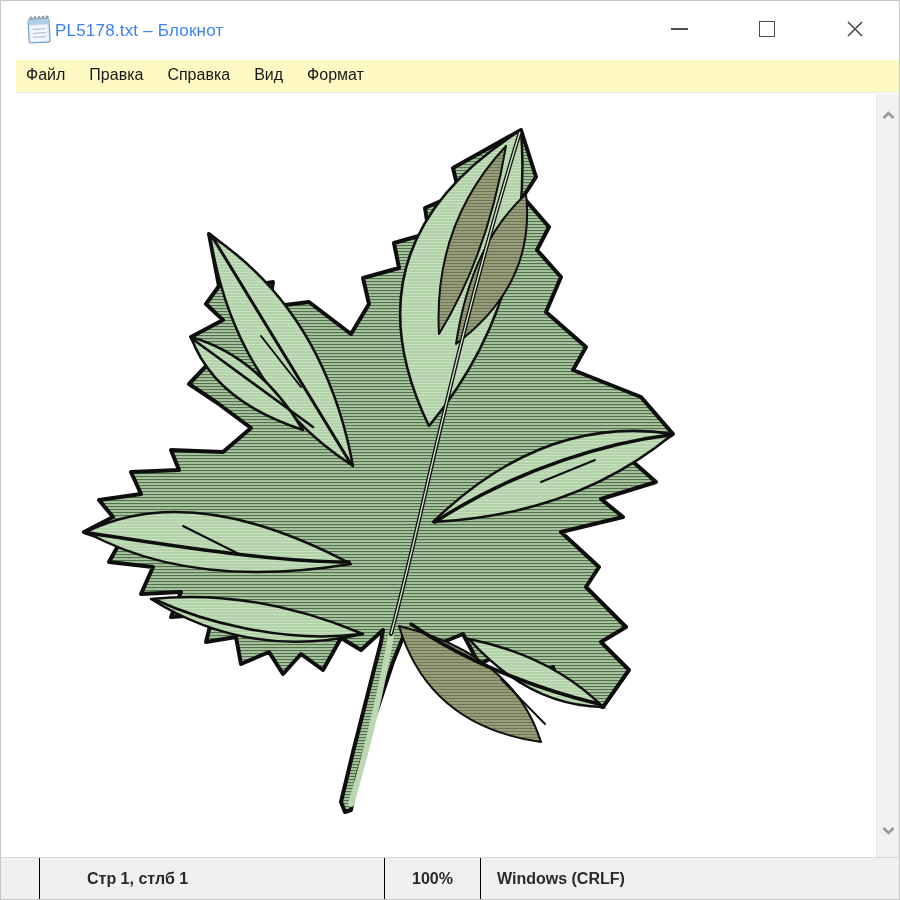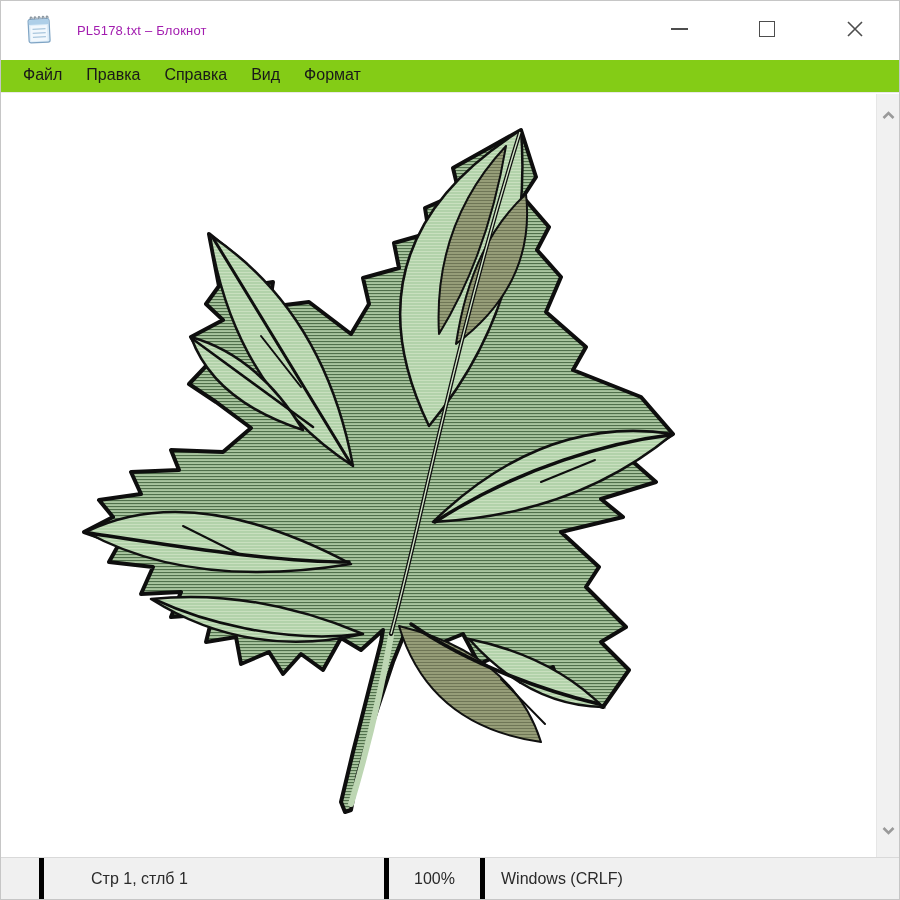--- a/index.html
+++ b/index.html
@@ -2,30 +2,30 @@
 <html><head>
 <meta charset="utf-8">
 <style>
   html,body { margin:0; padding:0; background:#ffffff; }
   body { width:900px; height:900px; font-family:"Liberation Sans", sans-serif; }
   .window { position:relative; width:898px; height:898px; border:1px solid #c6c6c6; background:#fff; overflow:hidden; }
 
   
   .titlebar { position:absolute; top:0; left:0; right:0; height:59px; background:#fff; }
   .app-icon { position:absolute; left:24px; top:12px; width:28px; height:32px; }
-  .title-text { position:absolute; left:76px; top:0; height:59px; display:flex; align-items:center;
-                font-size:13px; color:#a21caf; letter-spacing:0.2px; }
+  .title-text { position:absolute; left:54px; top:0; height:59px; display:flex; align-items:center;
+                font-size:17px; color:#3b82f6; letter-spacing:0.2px; }
   .controls { position:absolute; right:0; top:0; height:56px; display:flex; }
   .wbtn { width:88px; height:56px; display:flex; align-items:center; justify-content:center; }
   .glyph-min { width:17px; height:2px; background:#4d4d4d; }
   .glyph-max { width:14px; height:14px; border:1.5px solid #4d4d4d; background:#fff; }
 
   
-  .menubar { position:absolute; top:59px; left:0; right:0; height:33px; background:#84cc16;
-             display:flex; align-items:center; padding-left:22px; box-sizing:border-box;
+  .menubar { position:absolute; top:59px; left:15px; right:0; height:33px; background:#fef9c3;
+             display:flex; align-items:center; padding-left:10px; box-sizing:border-box;
              border-bottom:1px solid #e9e9e9; }
   .menu-item { font-size:16px; color:#191919; padding:5px 10px 7px 10px; margin-right:4px; }
   .menu-item:first-child { padding-left:0; margin-left:0; }
 
   
   .content { position:absolute; top:93px; left:0; right:0; bottom:42px; background:#fff; }
   .leaf-svg { position:absolute; left:0; top:0; }
 
   
   .vscroll { position:absolute; top:0; right:0; bottom:0; width:22px; background:#f1f1f1;
@@ -33,21 +33,21 @@
   .scroll-arrow { position:absolute; left:0; width:22px; height:30px; display:flex;
                   align-items:center; justify-content:center; }
   .scroll-arrow.up { top:6px; }
   .scroll-arrow.down { bottom:12px; }
 
   
   .statusbar { position:absolute; left:0; right:0; bottom:0; height:42px; background:#f0f0f0;
                border-top:1px solid #d9d9d9; display:flex; box-sizing:border-box;
                font-size:16px; color:#2a2a2a; }
   .cell { height:100%; display:flex; align-items:center; box-sizing:border-box; }
-  .cell + .cell { border-left:5px solid #000000; }
+  .cell + .cell { border-left:1px solid #000000;font-weight:bold; }
   .cell.c0 { width:38px; }
   .cell.c1 { width:301px; padding-left:47px; }
   .cell.c2 { width:96px; justify-content:center;margin-left:44px; }
   .cell.c3 { width:248px; padding-left:16px;text-align:right; }
   .cell.c4 { flex:1; padding-left:12px; position:relative; }
   .grip { position:absolute; right:3px; bottom:3px; }
 </style>
 </head>
 <body>
 

